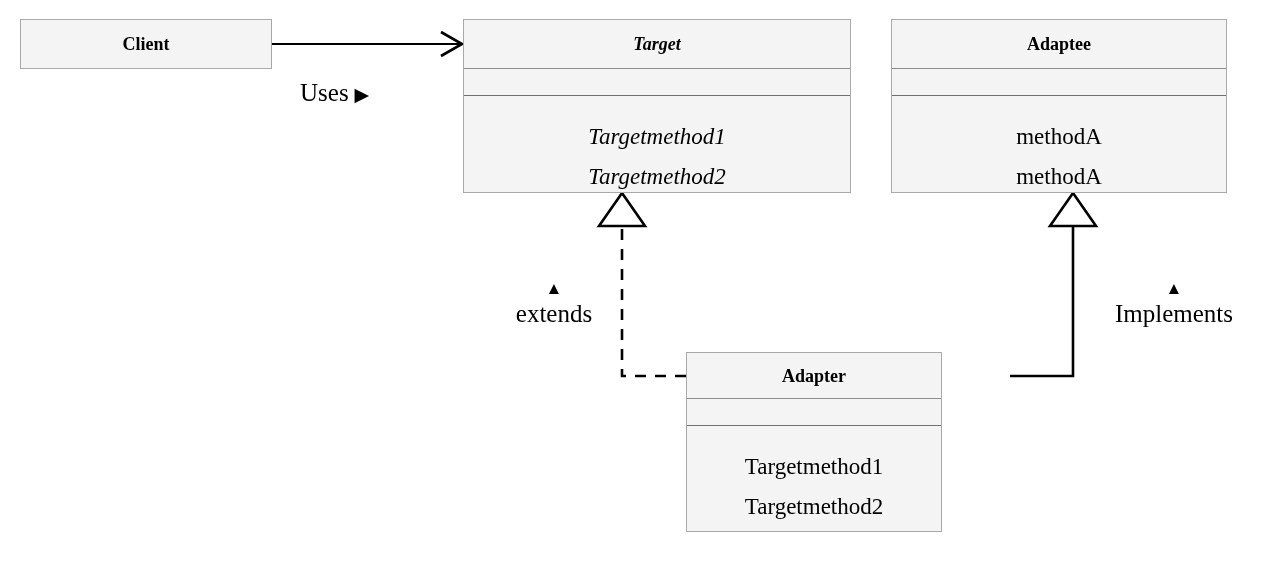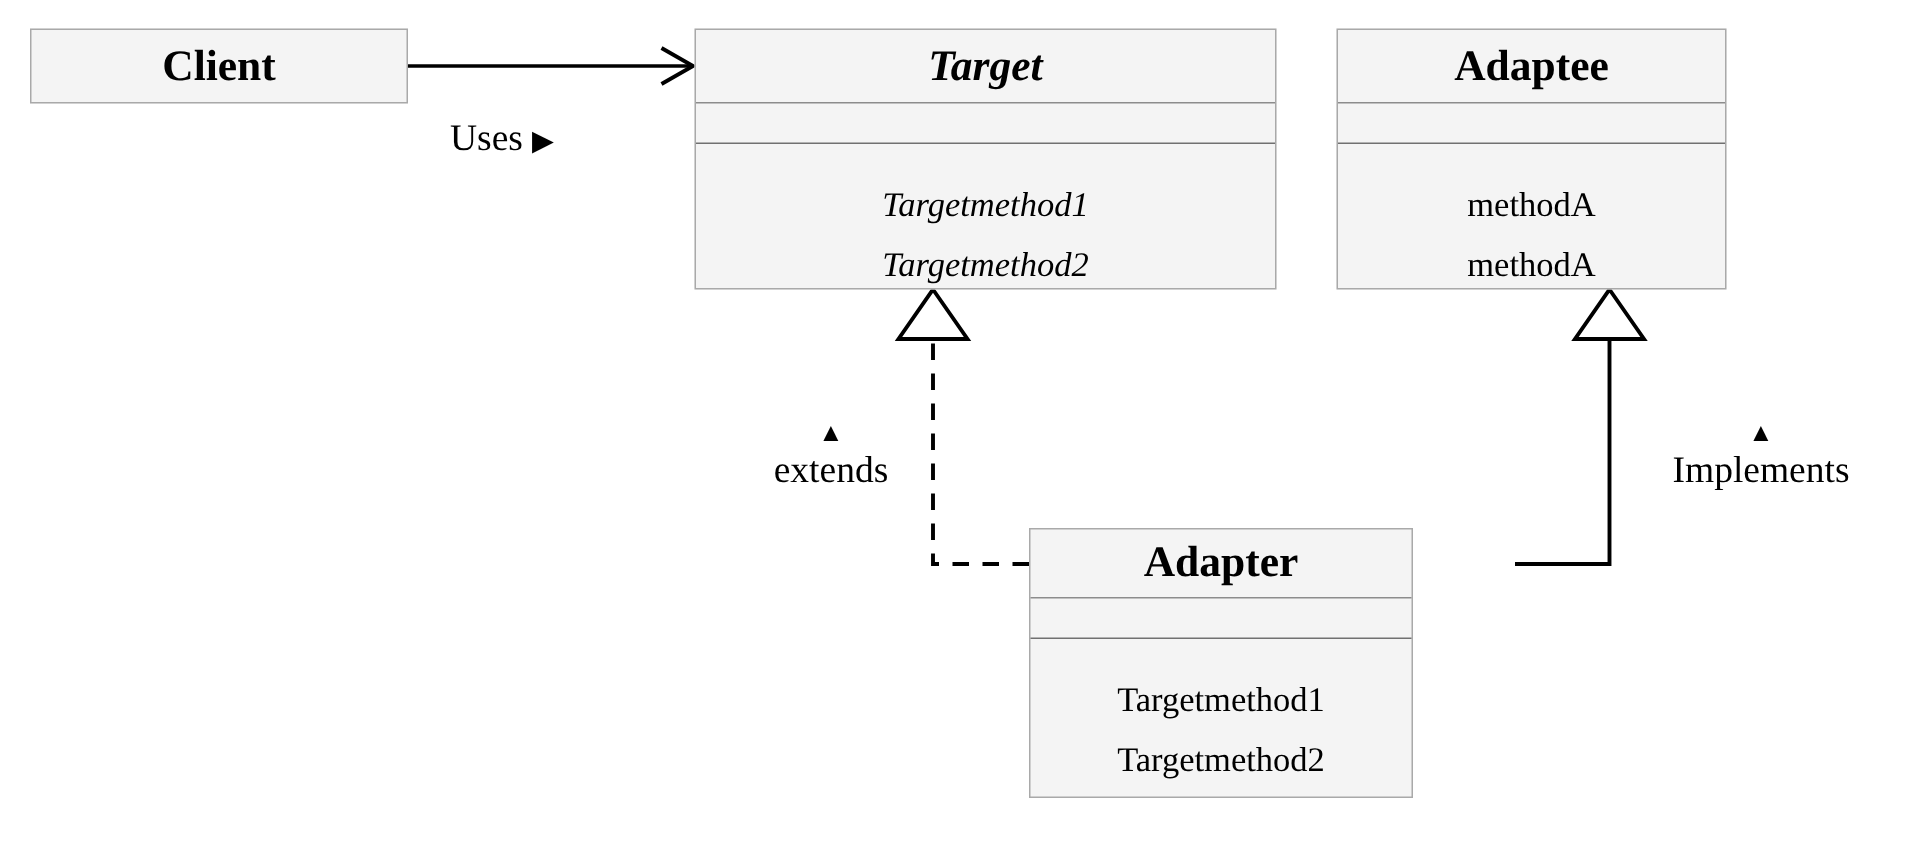--- a/index.html
+++ b/index.html
@@ -34,21 +34,21 @@
     border: 1px solid #a9a9a9;
     z-index: 5;
   }
   .uml-name {
     box-sizing: border-box;
     text-align: center;
     line-height: 1;
     display: flex;
     align-items: center;
     justify-content: center;
-    font-size: 29px;
+    font-size: 18px;
   }
   .uml-name.bold { font-weight: bold; }
   .uml-name.bolditalic { font-weight: bold; font-style: italic; }
 
   .uml-attrs {
     box-sizing: border-box;
     border-top: 1px solid #8c8c8c;
     height: 27px;
   }
   .uml-ops {
@@ -65,21 +65,21 @@
   .uml-ops.italic .op { font-style: italic; }
 
   
   #class-client      { left: 20px;  top: 19px;  width: 252px; height: 50px; }
   #class-client .uml-name { height: 48px; }
 
   #class-target      { left: 463px; top: 19px;  width: 388px; height: 174px; }
   #class-target .uml-name { height: 48px; }
   #class-target .uml-ops  { height: 97px; }
 
-  #class-adaptee     { left: 891px; top: 19px;  width: 260px; height: 174px; font-family: Liberation Serif, serif; }
+  #class-adaptee     { left: 891px; top: 19px;  width: 336px; height: 174px; font-family: Liberation Serif, serif; }
   #class-adaptee .uml-name { height: 48px; }
   #class-adaptee .uml-ops  { height: 97px; }
 
   #class-adapter     { left: 686px; top: 352px; width: 256px; height: 180px; }
   #class-adapter .uml-name { height: 45px; }
   #class-adapter .uml-ops  { height: 106px; }
 
   
   .edge-label {
     position: absolute;

